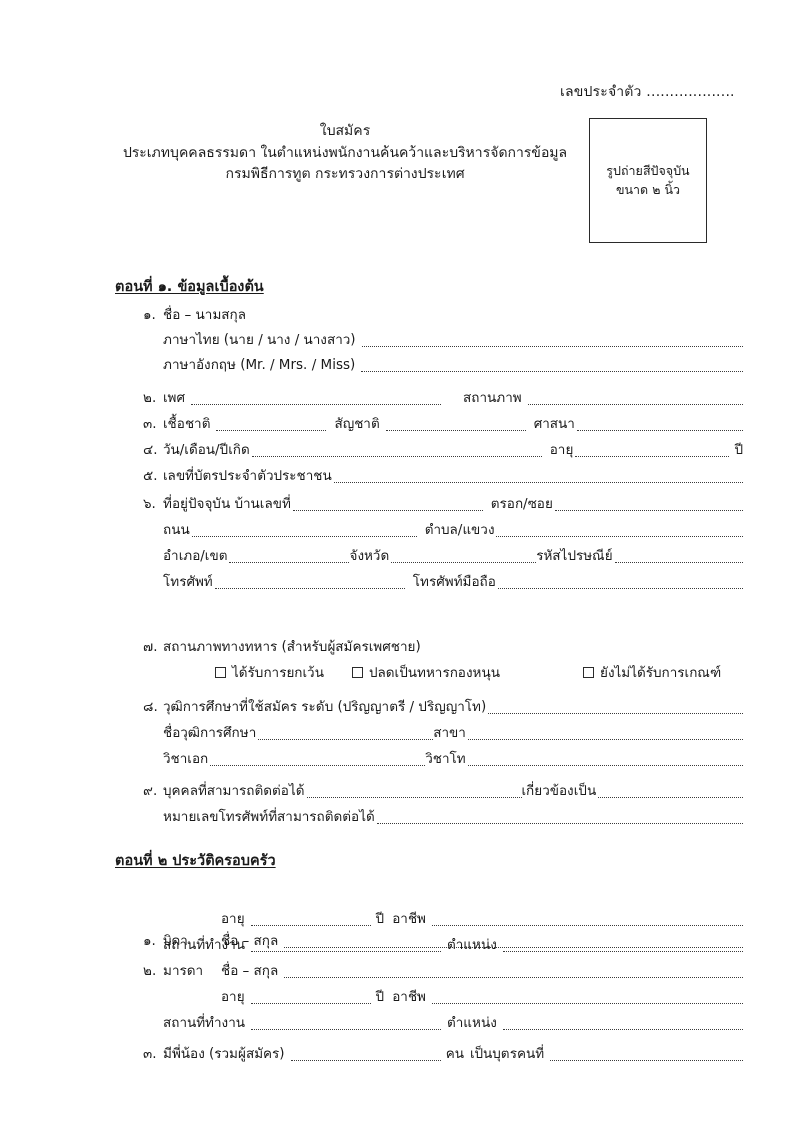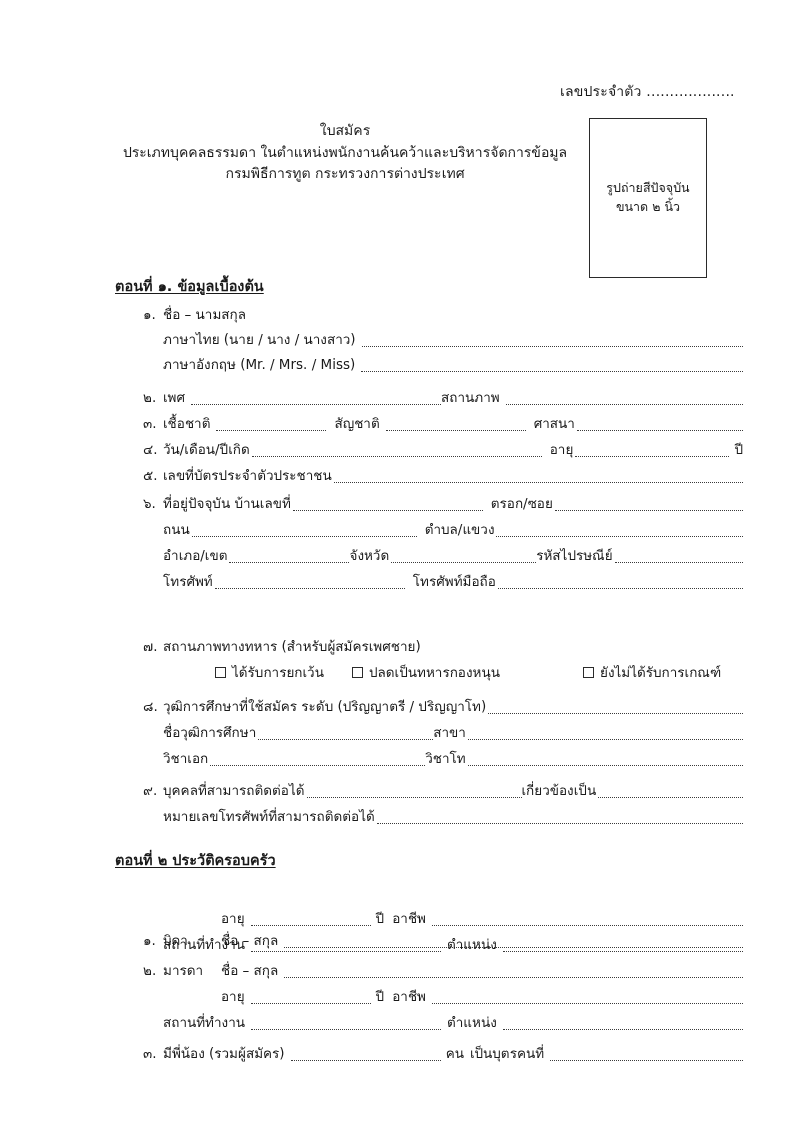--- a/index.html
+++ b/index.html
@@ -35,21 +35,21 @@
     text-align: center;
     line-height: 1.55;
   }
   .titleblock .t-line { font-size: 14px; white-space: nowrap; }
   .titleblock .t-line.first { font-size: 14px; }
 
   
   .photobox {
     position: absolute;
     top: 118px; left: 589px;
-    width: 118px; height: 160px;
+    width: 118px; height: 125px;
     border: 1.6px solid #2a2a2a;
     box-sizing: border-box;
     display: flex;
     flex-direction: column;
     align-items: center;
     justify-content: center;
     line-height: 1.5;
   }
   .photobox span { font-size: 12.5px; }
 
@@ -119,21 +119,21 @@
 
   <div class="row" style="top:353px; left:163px; width:580px;">
     <span class="lbl">ภาษาอังกฤษ (Mr. / Mrs. / Miss)</span>
     <span class="dots" style="flex:1; margin-left:6px;"></span>
   </div>
 
   <div class="row" style="top:386px; left:143px; width:600px;">
     <span class="num">๒.</span>
     <span class="lbl">เพศ</span>
     <span class="dots" style="width:250px; margin-left:6px;"></span>
-    <span class="lbl" style="margin-left:0;">สถานภาพ</span>
+    <span class="lbl" style="margin-left:22px;">สถานภาพ</span>
     <span class="dots" style="flex:1; margin-left:6px;"></span>
   </div>
 
   <div class="row" style="top:412px; left:143px; width:600px;">
     <span class="num">๓.</span>
     <span class="lbl">เชื้อชาติ</span>
     <span class="dots" style="width:110px; margin-left:6px;"></span>
     <span class="lbl" style="margin-left:8px;">สัญชาติ</span>
     <span class="dots" style="width:140px; margin-left:6px;"></span>
     <span class="lbl" style="margin-left:8px;">ศาสนา</span>

